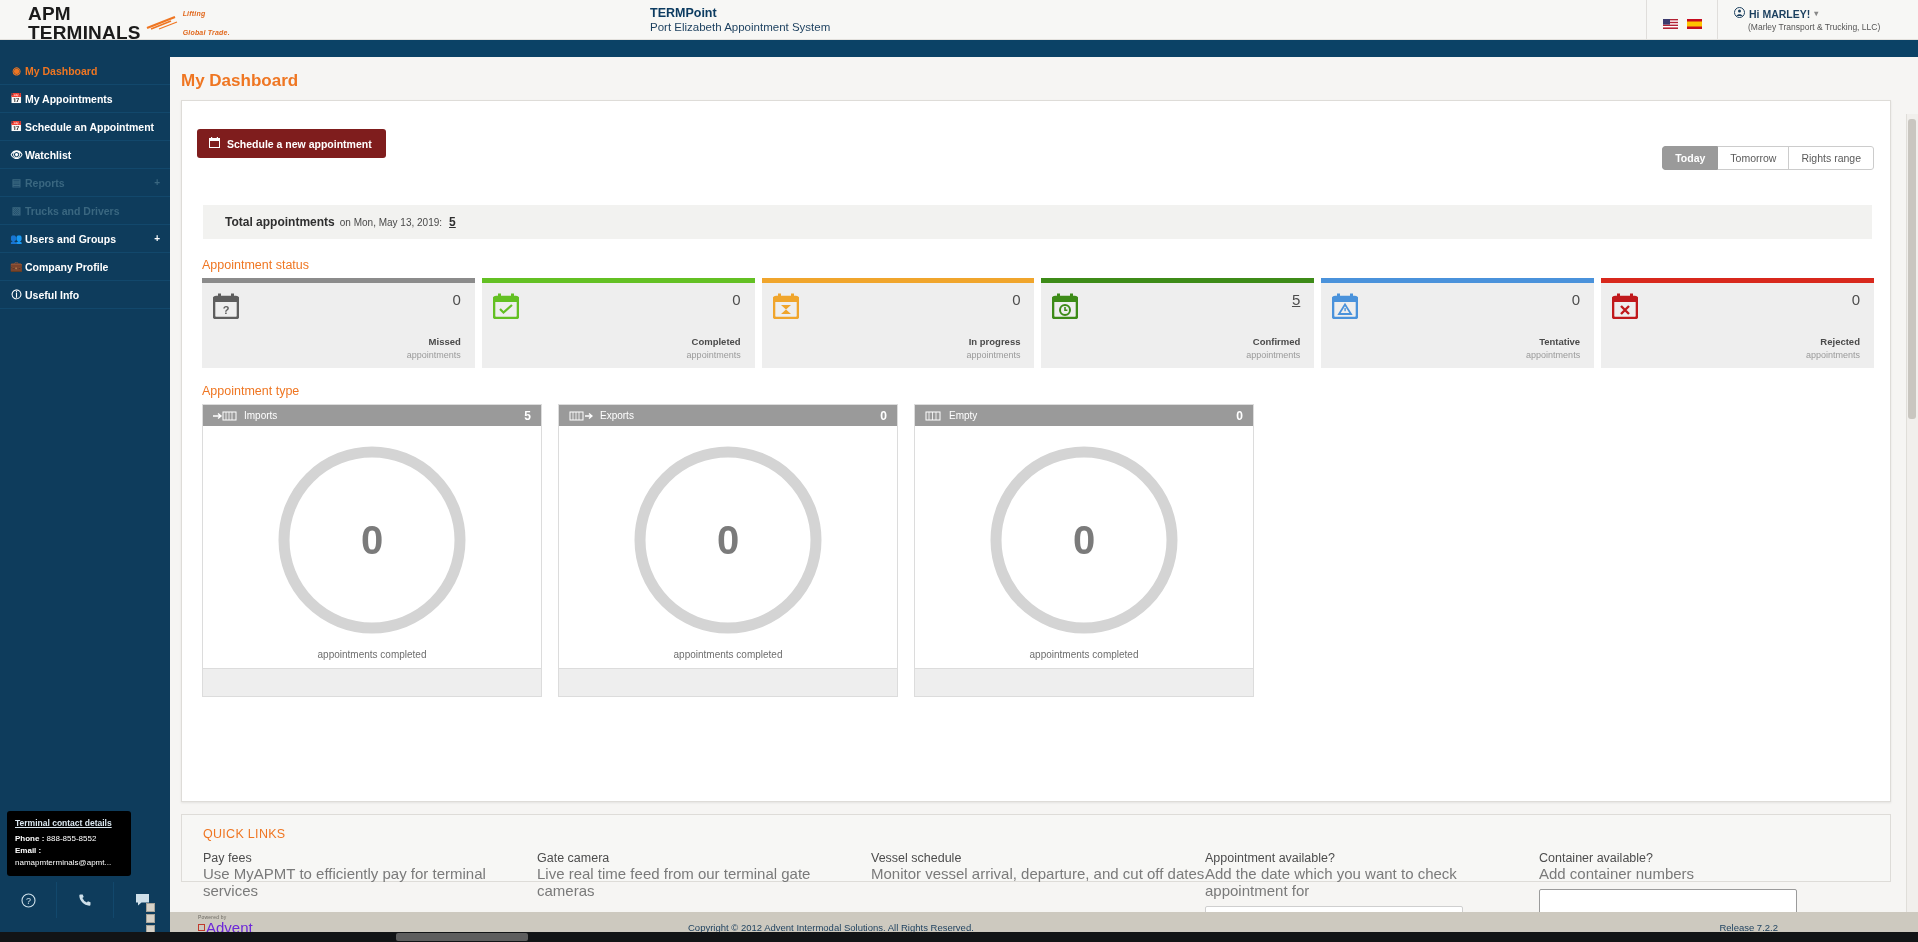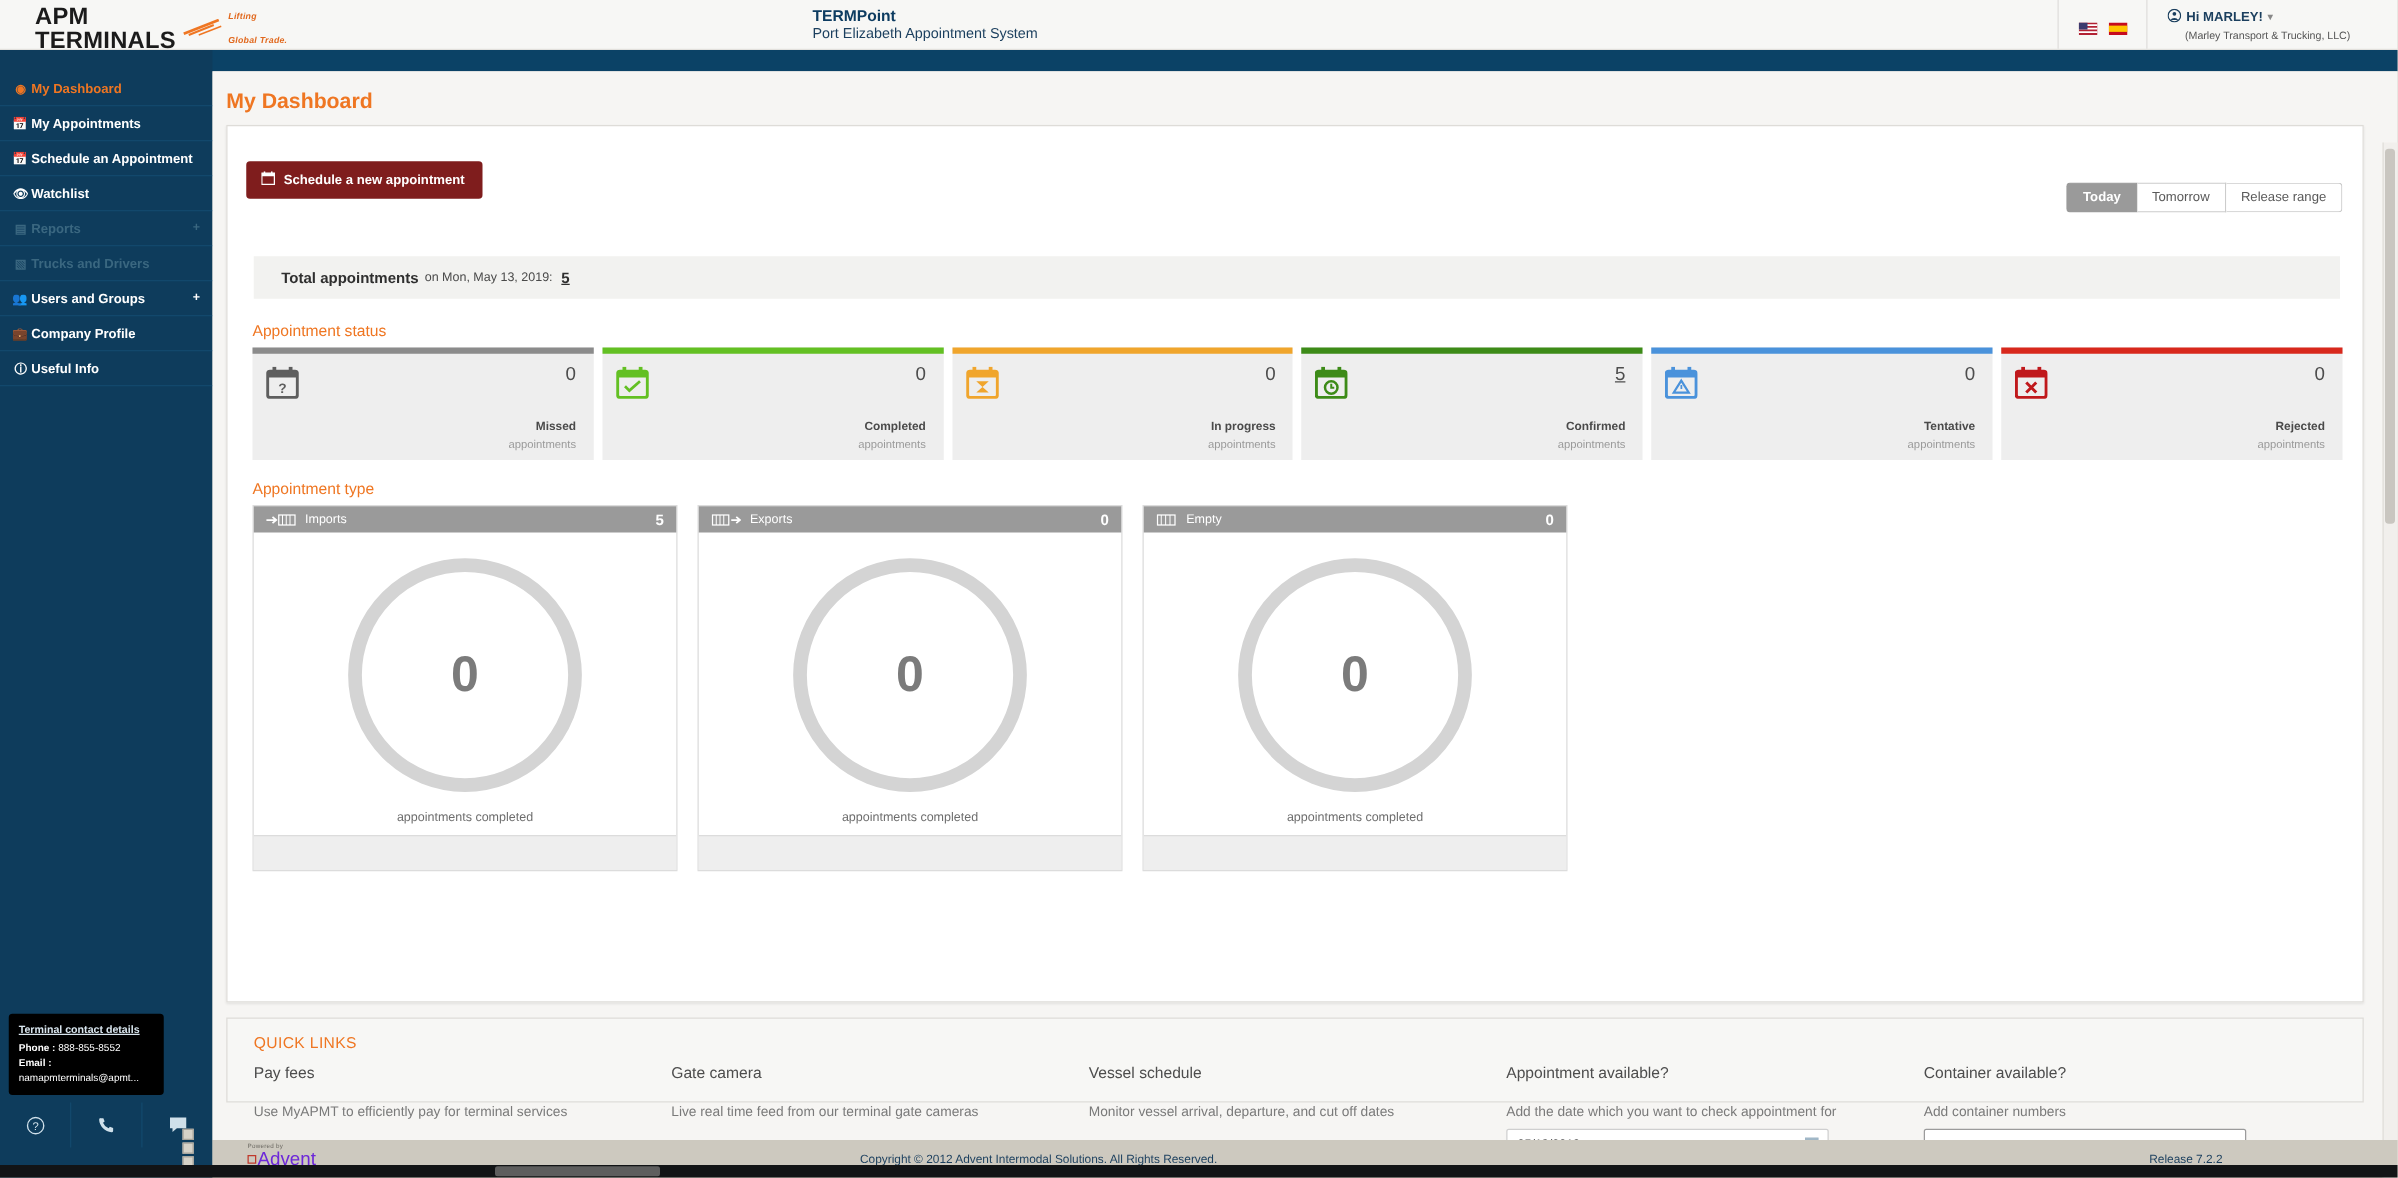--- a/index.html
+++ b/index.html
@@ -199,21 +199,21 @@
     position: absolute; left: 11px; top: 757px; width: 1710px; height: 68px;
     background: #f7f7f5; border: 1px solid #dedcd8;
   }
   .quick-title {
     position: absolute; left: 21px; top: 12px;
     font-size: 12.5px; color: #ef7622; letter-spacing: 0.3px;
   }
   .qcols { position: absolute; left: 21px; top: 36px; width: 1670px; display: flex; }
   .qcol { width: 336px; }
   .qcol h4 { font-size: 12.5px; font-weight: normal; color: #4d4d4d; }
-  .qcol p { font-size: 11px; color: #7a7a7a; margin-top: 19px; }
+  .qcol p { font-size: 15px; color: #7a7a7a; }
   .date-field {
     margin-top: 7px; width: 258px; height: 25px; background: #fff;
     border: 1px solid #cfcfcf; border-radius: 2px;
     display: flex; align-items: center; padding: 0 8px;
     font-size: 10px; color: #4d4d4d; position: relative; cursor: pointer;
   }
   .date-field .cal-ico { position: absolute; right: 7px; color: #9fb6c6; font-size: 10px; }
   .cont-field {
     margin-top: 7px; width: 258px; height: 28px; background: #fff;
     border: 1px solid #9b9b9b; border-radius: 2px;
@@ -417,21 +417,21 @@
           <rect x="2" y="0" width="1.2" height="2.2" fill="#fff"></rect>
           <rect x="7.8" y="0" width="1.2" height="2.2" fill="#fff"></rect>
         </svg>
       </span>
       <span>Schedule a new appointment</span>
     </button>
 
     <div class="rangegroup">
       <button class="range-btn sel">Today</button>
       <button class="range-btn">Tomorrow</button>
-      <button class="range-btn">Release range</button>
+      <button class="range-btn">Rights range</button>
     </div>
 
     <div class="totalbar">
       <span class="total-strong">Total appointments</span>
       <span class="total-date">on Mon, May 13, 2019:</span>
       <span class="total-val">5</span>
     </div>
 
     <div class="sec-head s1">Appointment status</div>
 

